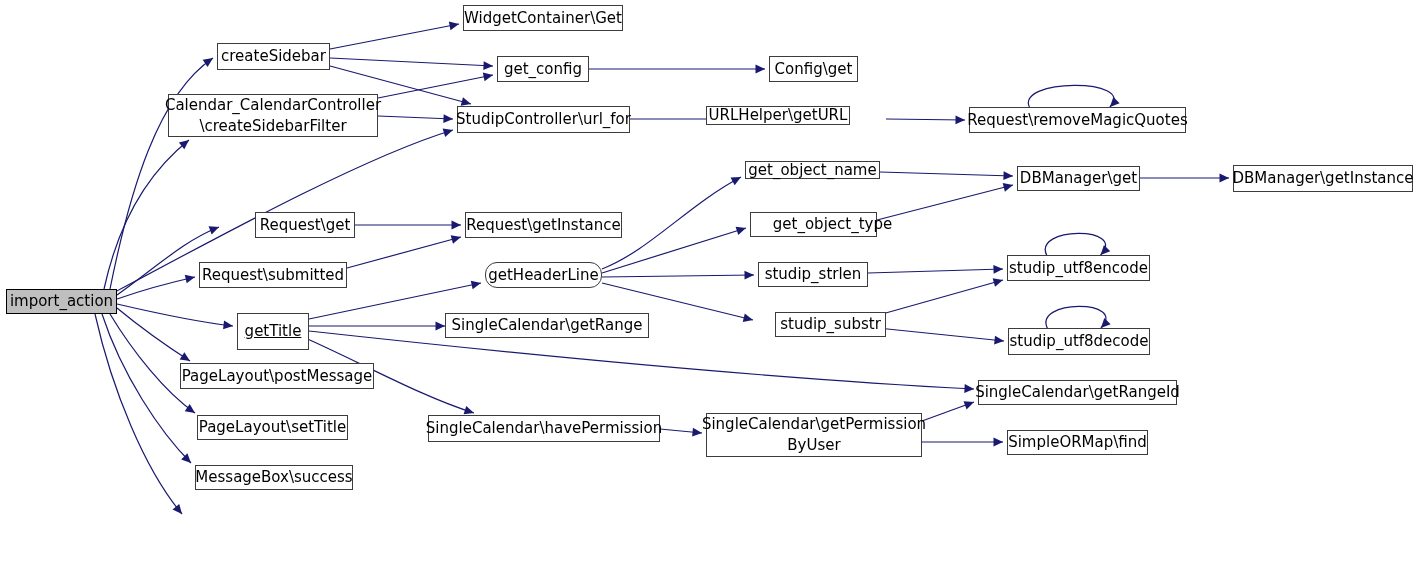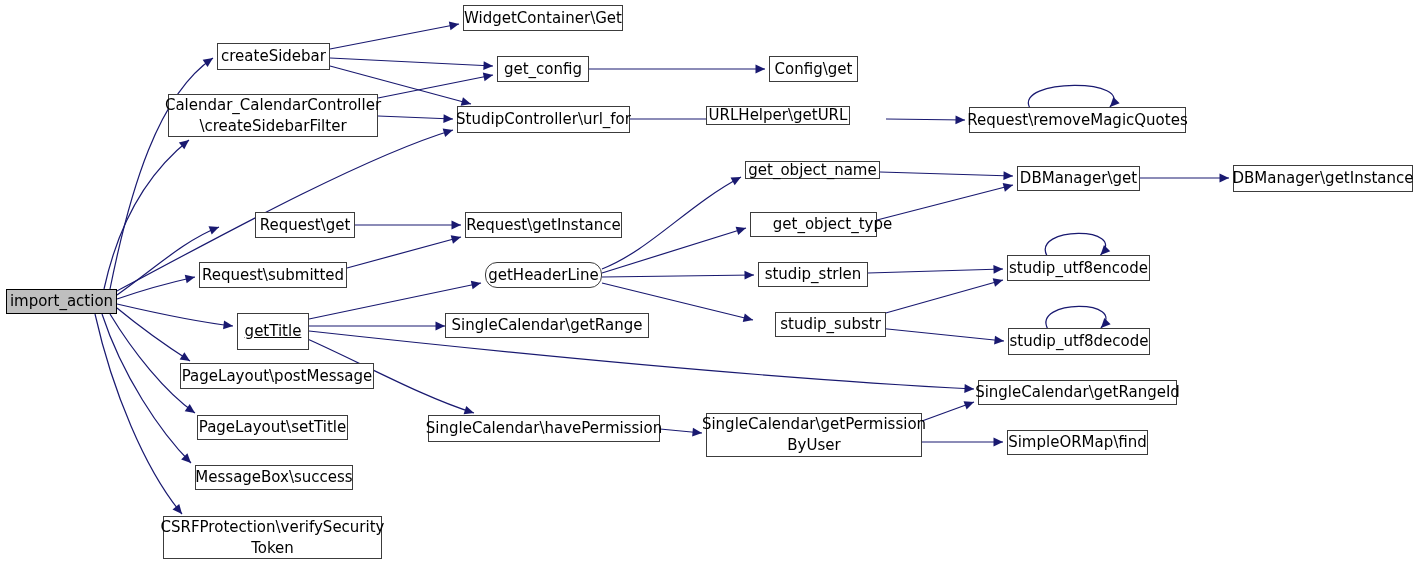--- a/index.html
+++ b/index.html
@@ -166,17 +166,13 @@
     </div>
     <div class="node" style="left: 180px; top: 363px; width: 194px; height: 26px;">
       <span>PageLayout\postMessage</span>
     </div>
     <div class="node" style="left: 197px; top: 415px; width: 151px; height: 25px;">
       <span>PageLayout\setTitle</span>
     </div>
     <div class="node" style="left: 195px; top: 465px; width: 158px; height: 25px;">
       <span>MessageBox\success</span>
     </div>
-    <div class="node" style="left: 163px; top: 516px; width: 219px; height: 43px;">
-      <span>CSRFProtection\verifySecurity</span>
-      <span>Token</span>
-    </div>
   </div>
 
 </body></html>

